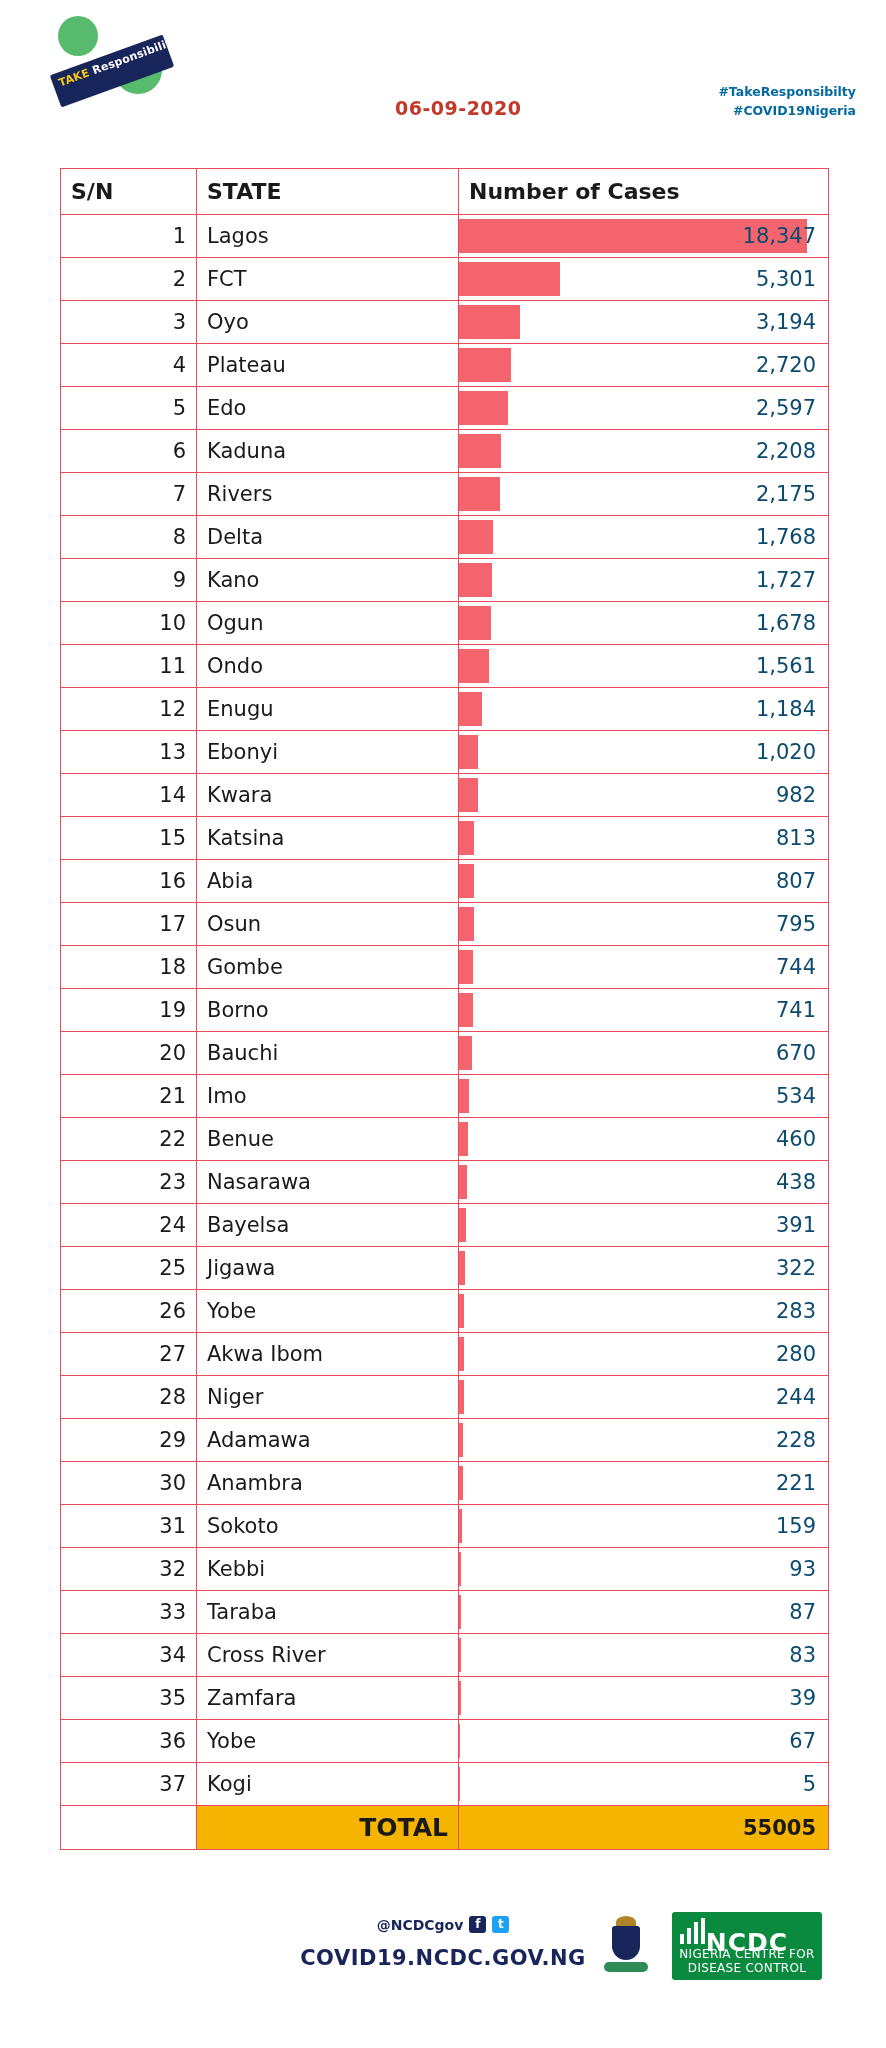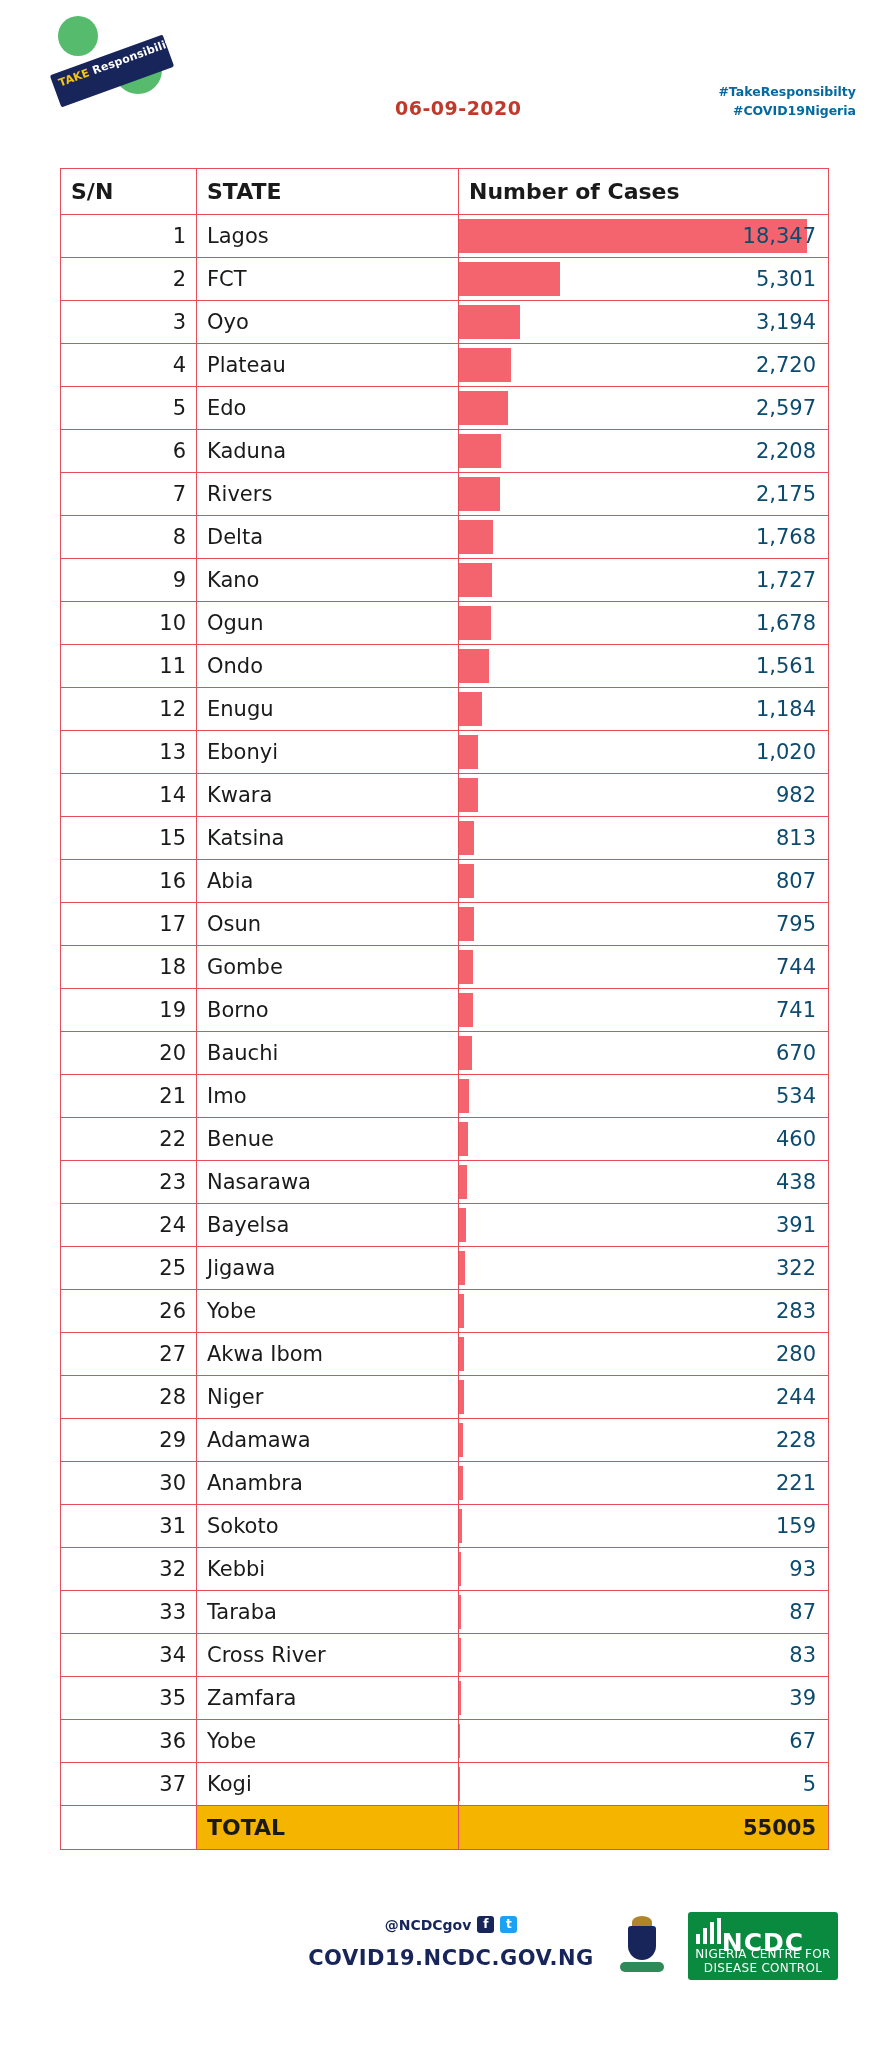--- a/index.html
+++ b/index.html
@@ -147,29 +147,28 @@
     color: #0c4a6e;
   }
 
   tr.total-row td {
     background: #f5b400;
     font-weight: bold;
     border-color: #e84c5a;
     height: 44px;
   }
   tr.total-row td.sn { background: #ffffff; }
-  tr.total-row td.state { font-size: 22px; }
+  tr.total-row td.state { font-size: 25px; text-align: right; }
   tr.total-row td.cases { text-align: right; padding-right: 12px; font-size: 21px; }
 
   
   .footer {
     position: absolute;
     left: 0; right: 0; bottom: 18px;
     height: 120px;
-    margin-left: 16px;
   }
   .footer-handle {
     position: absolute;
     left: 0; right: 0; top: 6px;
     text-align: center;
     color: #17255a;
     font-size: 14px;
     font-weight: bold;
   }
   .social-row {

